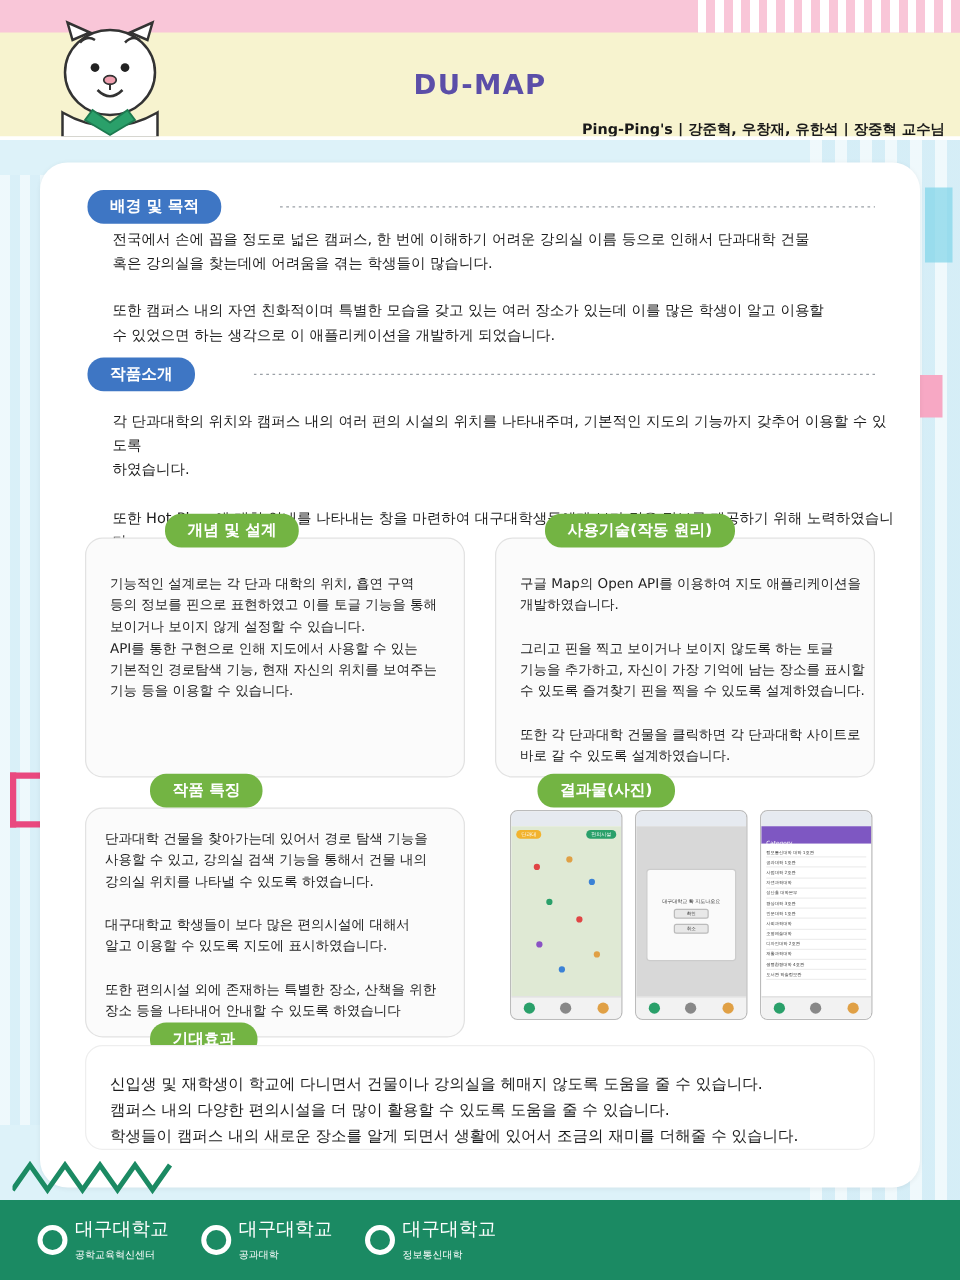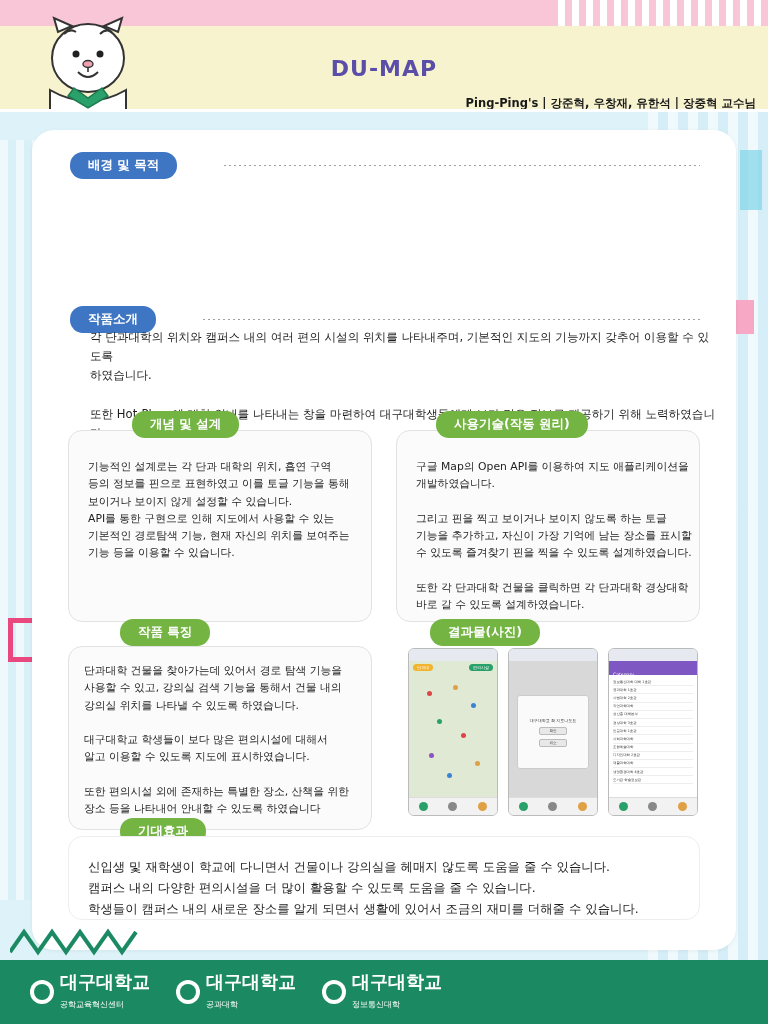--- a/index.html
+++ b/index.html
@@ -121,21 +121,21 @@
     display:flex; align-items:center;
   }
   .footer-text {
     color:#ffffff; font-weight:bold; font-size:14.5px; margin-left:78px; white-space:nowrap;
   }
   .logos { display:flex; align-items:center; gap:26px; margin-left:30px; }
   .logo { display:flex; align-items:center; gap:6px; }
   .logo-mark { width:24px; height:24px; border-radius:50%; background:#ffffff; position:relative; }
   .logo-mark:after{ content:""; position:absolute; inset:4px; border-radius:50%; background:#1b8a63; }
   .logo-txt { color:#fff; line-height:1.15; }
-  .logo-txt .n1 { font-size:18px; font-weight:bold; }
+  .logo-txt .n1 { font-size:15px; font-weight:normal; }
   .logo-txt .n2 { font-size:8px;margin-top:12px; }
 
   
   .deco-pink-l { position:absolute; left:8px; top:618px; width:26px; height:44px;
                  border:5px solid #e9487f; border-right:none; }
   .deco-pink-r { position:absolute; right:14px; top:300px; width:34px; height:34px;
                  background:#f7a8c4; }
   .deco-cyan { position:absolute; right:6px; top:150px; width:22px; height:60px; background:#7fd4e8; opacity:.7;}
   .deco-zig { position:absolute; left:10px; bottom:66px; }
 </style>
@@ -172,22 +172,27 @@
   <div class="header-title">DU-MAP</div>
   <div class="header-credit">Ping-Ping's | 강준혁, 우창재, 유한석 | 장중혁 교수님</div>
 </div>
 
 <div class="card">
 
   <div class="sec-head" style="left:38px; top:22px; width:630px;">
     <span class="pill pill-blue">배경 및 목적</span>
     <span class="dotline"></span>
   </div>
-
-  <div class="sec-head" style="left:38px; top:176px; width:630px;justify-content:center;">
+  <div class="body-text" style="left:58px; top:52px; width:620px;">전국에서 손에 꼽을 정도로 넓은 캠퍼스, 한 번에 이해하기 어려운 강의실 이름 등으로 인해서 단과대학 건물
+혹은 강의실을 찾는데에 어려움을 겪는 학생들이 많습니다.
+
+또한 캠퍼스 내의 자연 친화적이며 특별한 모습을 갖고 있는 여러 장소가 있는데 이를 많은 학생이 알고 이용할
+수 있었으면 하는 생각으로 이 애플리케이션을 개발하게 되었습니다.</div>
+
+  <div class="sec-head" style="left:38px; top:156px; width:630px;justify-content:center;">
     <span class="pill pill-blue">작품소개</span>
     <span class="dotline"></span>
   </div>
   <div class="body-text" style="left:58px; top:198px; width:630px;">각 단과대학의 위치와 캠퍼스 내의 여러 편의 시설의 위치를 나타내주며,  기본적인 지도의 기능까지 갖추어 이용할 수 있도록
 하였습니다.
 
 또한  Hot-Place에 대한 안내를 나타내는 창을 마련하여 대구대학생들에게 보다 많은 정보를 제공하기 위해 노력하였습니다.</div>
 
   <div class="subbox" style="left:36px; top:300px; width:304px; height:192px;"></div>
   <div style="position:absolute; left:100px; top:281px;">
@@ -204,21 +209,21 @@
   <div style="position:absolute; left:404px; top:281px;">
     <span class="pill pill-green">사용기술(작동 원리)</span>
   </div>
   <div class="subbox-text" style="left:384px; top:328px; width:276px;">구글 Map의 Open API를 이용하여 지도 애플리케이션을
 개발하였습니다.
 
 그리고  핀을 찍고 보이거나 보이지 않도록 하는 토글
 기능을 추가하고, 자신이 가장 기억에 남는 장소를 표시할
 수 있도록 즐겨찾기 핀을 찍을 수 있도록 설계하였습니다.
 
-또한 각 단과대학 건물을 클릭하면 각 단과대학 경상대학
+또한 각 단과대학 건물을 클릭하면 각 단과대학 사이트로
 바로 갈 수 있도록 설계하였습니다.</div>
 
   <div class="subbox" style="left:36px; top:516px; width:304px; height:184px;"></div>
   <div style="position:absolute; left:88px; top:489px;">
     <span class="pill pill-green">작품 특징</span>
   </div>
   <div class="subbox-text" style="left:52px; top:532px; width:276px;">단과대학 건물을 찾아가는데 있어서 경로 탐색 기능을
 사용할 수 있고, 강의실 검색 기능을 통해서 건물 내의
 강의실 위치를 나타낼 수 있도록 하였습니다.
 

